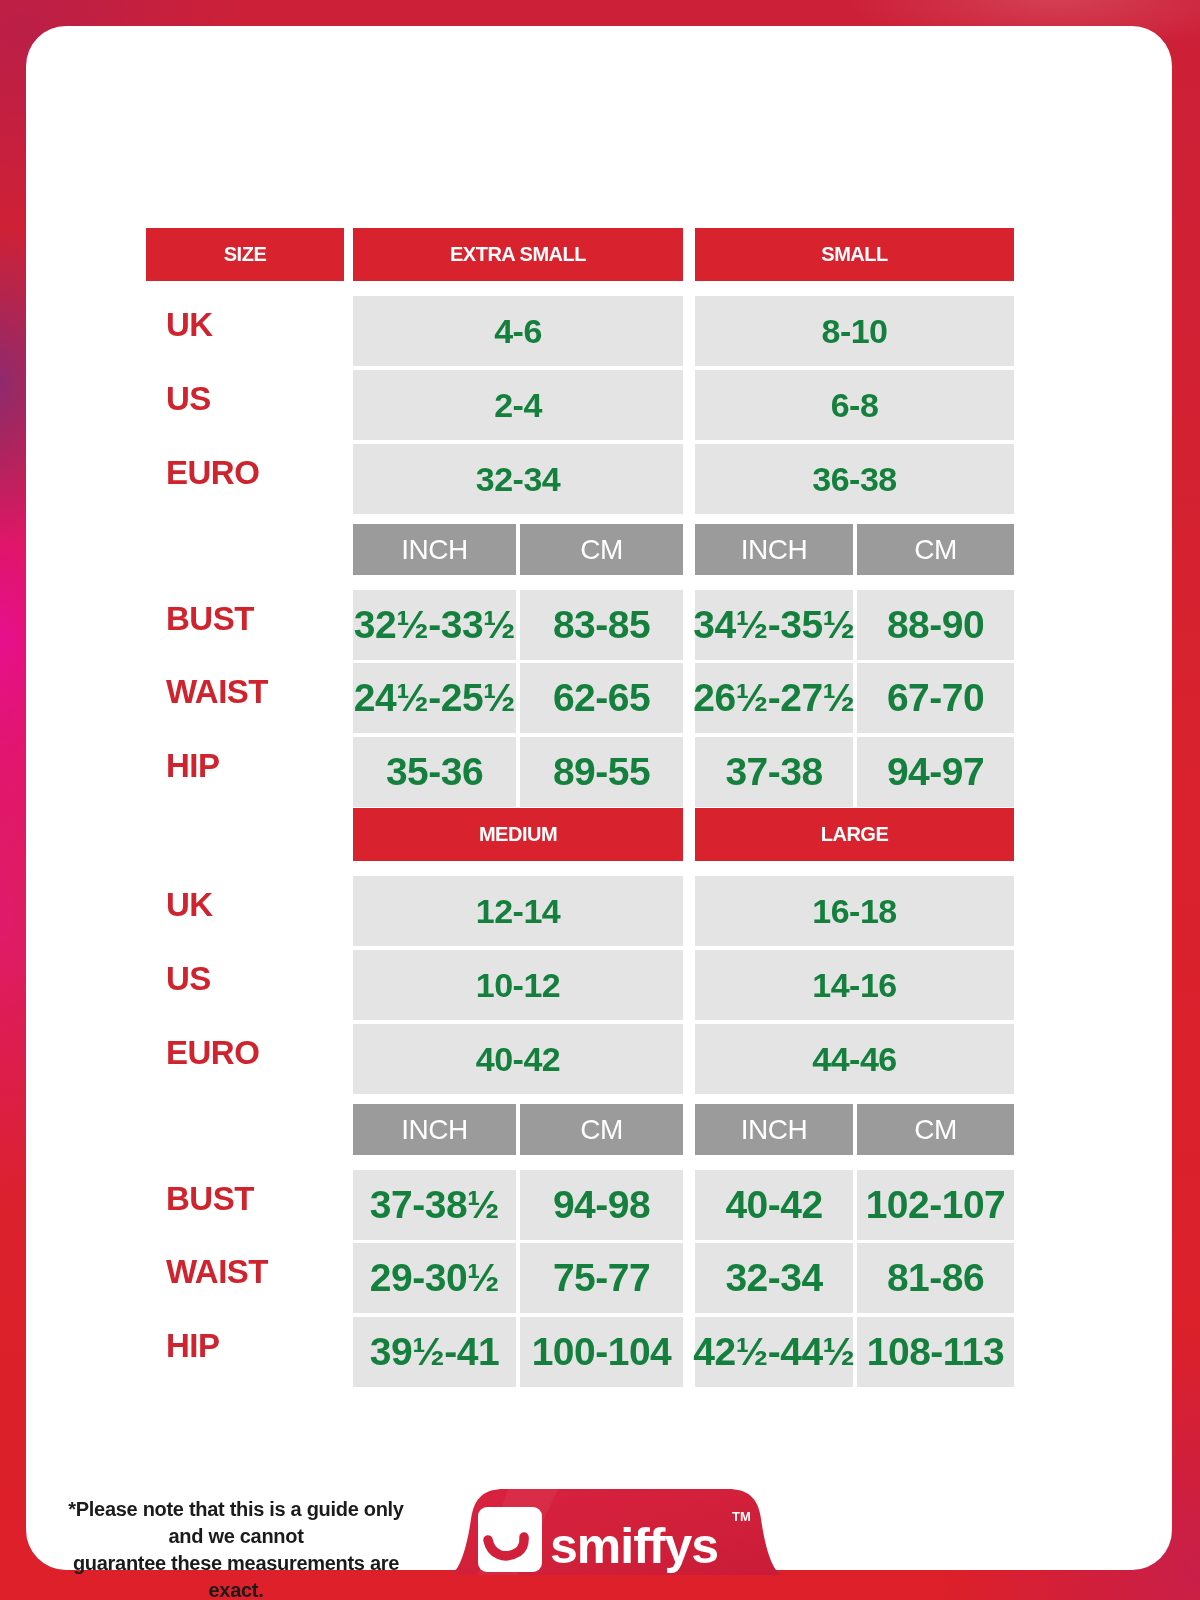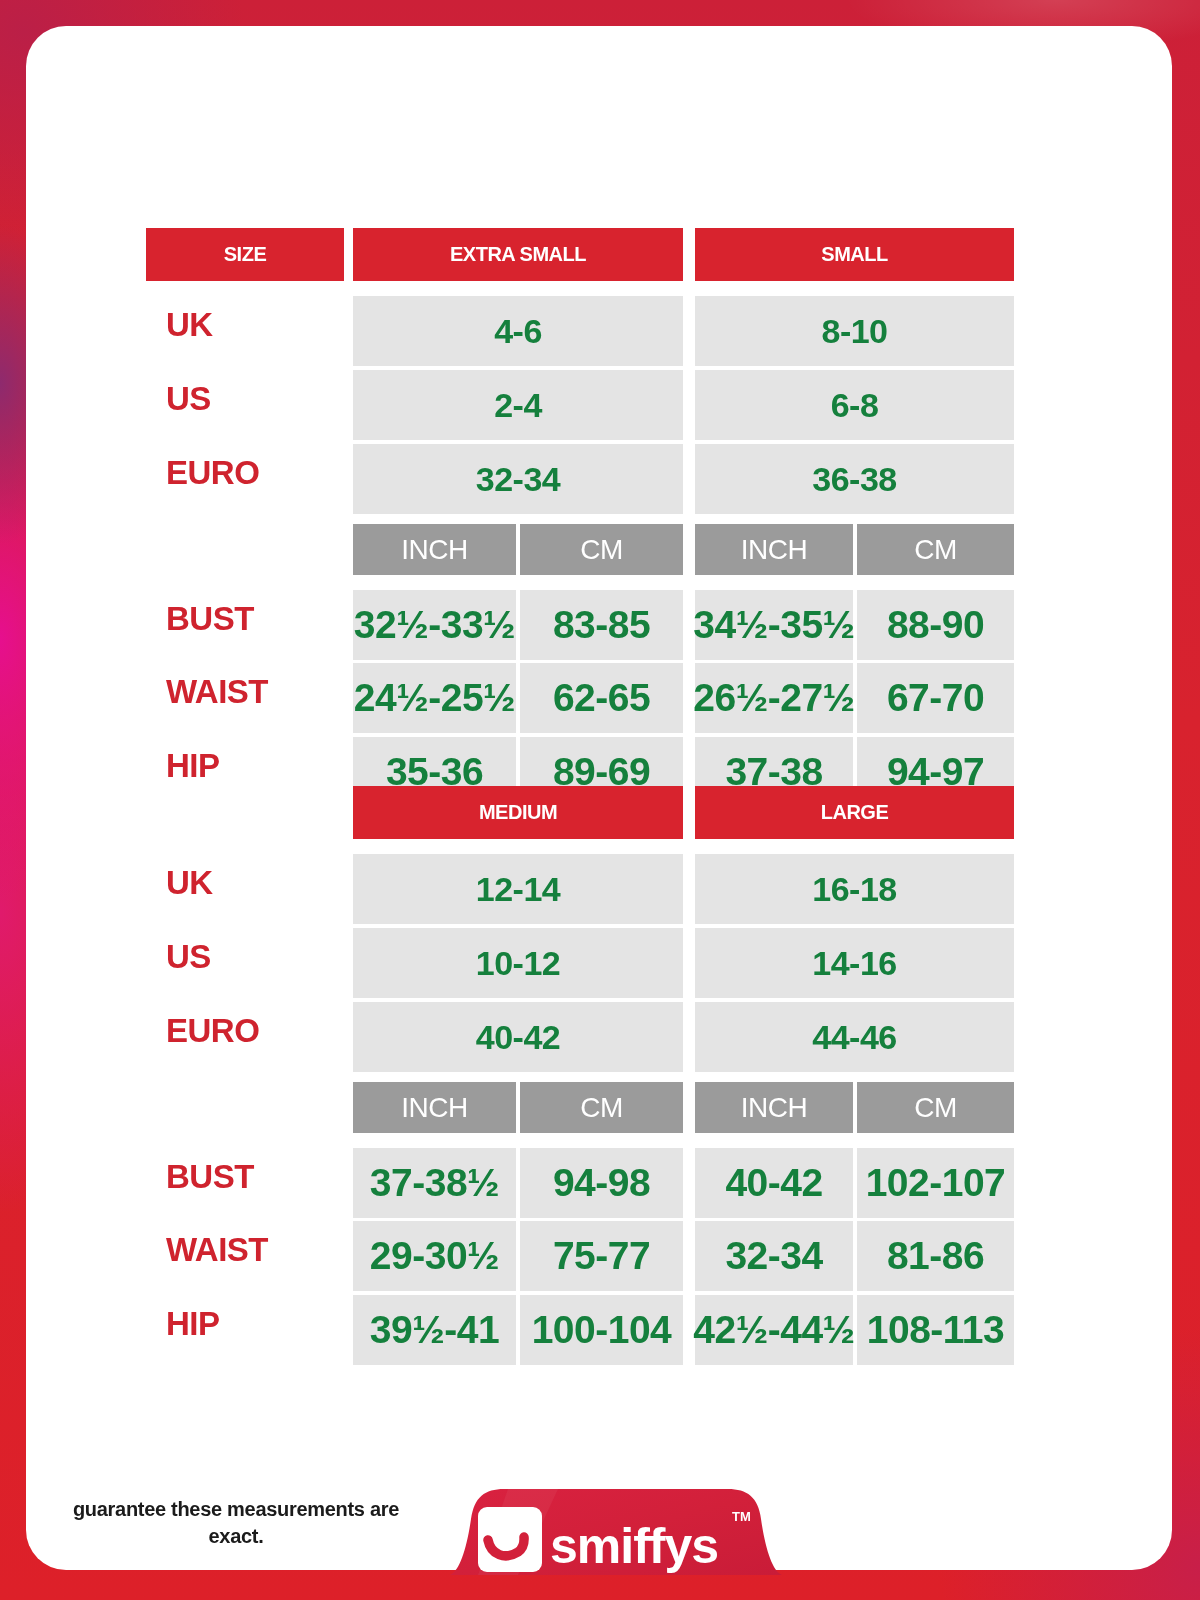--- a/index.html
+++ b/index.html
@@ -28,21 +28,21 @@
     position:absolute; top:84px; left:26px; width:1146px;
     margin:0; text-align:center; font-size:74px; line-height:86px;
     white-space:nowrap;
   }
   .t-red  { color:#d8232e; font-weight:bold; }
   .t-sep  { color:#6d6e71; font-weight:normal; font-size:54px; vertical-align:7px; margin:0 14px; }
   .t-gray { color:#6d6e71; font-weight:normal; letter-spacing:3px; }
   
   .table { position:absolute; left:146px; width:868px; }
   .t1 { top:228px; height:566px; }
-  .t2 { top:786px; height:566px; }
+  .t2 { top:808px; height:566px; }
   .row  { position:absolute; left:0; width:868px; }
   .r-hdr   { top:0; }
   .r-uk    { top:68px; }
   .r-us    { top:142px; }
   .r-euro  { top:216px; }
   .r-units { top:296px; }
   .r-bust  { top:362px; }
   .r-waist { top:435px; }
   .r-hip   { top:509px; }
   .cell {
@@ -121,21 +121,21 @@
     <div class="row r-waist">
       <div class="cell rlabel c-label">WAIST</div>
       <div class="cell val val-m c-i1">24½-25½</div>
       <div class="cell val val-m c-c1">62-65</div>
       <div class="cell val val-m c-i2">26½-27½</div>
       <div class="cell val val-m c-c2">67-70</div>
     </div>
     <div class="row r-hip">
       <div class="cell rlabel c-label">HIP</div>
       <div class="cell val val-m c-i1">35-36</div>
-      <div class="cell val val-m c-c1">89-69</div>
+      <div class="cell val val-m c-c1">89-55</div>
       <div class="cell val val-m c-i2">37-38</div>
       <div class="cell val val-m c-c2">94-97</div>
     </div>
   </section>
 
   <section class="table t2">
     <div class="row r-hdr">
       <div class="cell hdr-red c-s1">MEDIUM</div>
       <div class="cell hdr-red c-s2">LARGE</div>
     </div>
@@ -180,20 +180,21 @@
     <div class="row r-hip">
       <div class="cell rlabel c-label">HIP</div>
       <div class="cell val val-m c-i1">39½-41</div>
       <div class="cell val val-m c-c1">100-104</div>
       <div class="cell val val-m c-i2">42½-44½</div>
       <div class="cell val val-m c-c2">108-113</div>
     </div>
   </section>
 
   <div class="note">
+    <div>*Please note that this is a guide only and we cannot</div>
     <div>guarantee these measurements are exact.</div>
   </div>
 
   <svg class="logo-tab" width="336" height="92" viewBox="0 0 336 92">
     <defs>
       <linearGradient id="tabGrad" x1="0" y1="0" x2="1" y2="1">
         <stop offset="0" stop-color="#d92140"></stop>
         <stop offset="0.5" stop-color="#d2203a"></stop>
         <stop offset="1" stop-color="#c91c38"></stop>
       </linearGradient>

